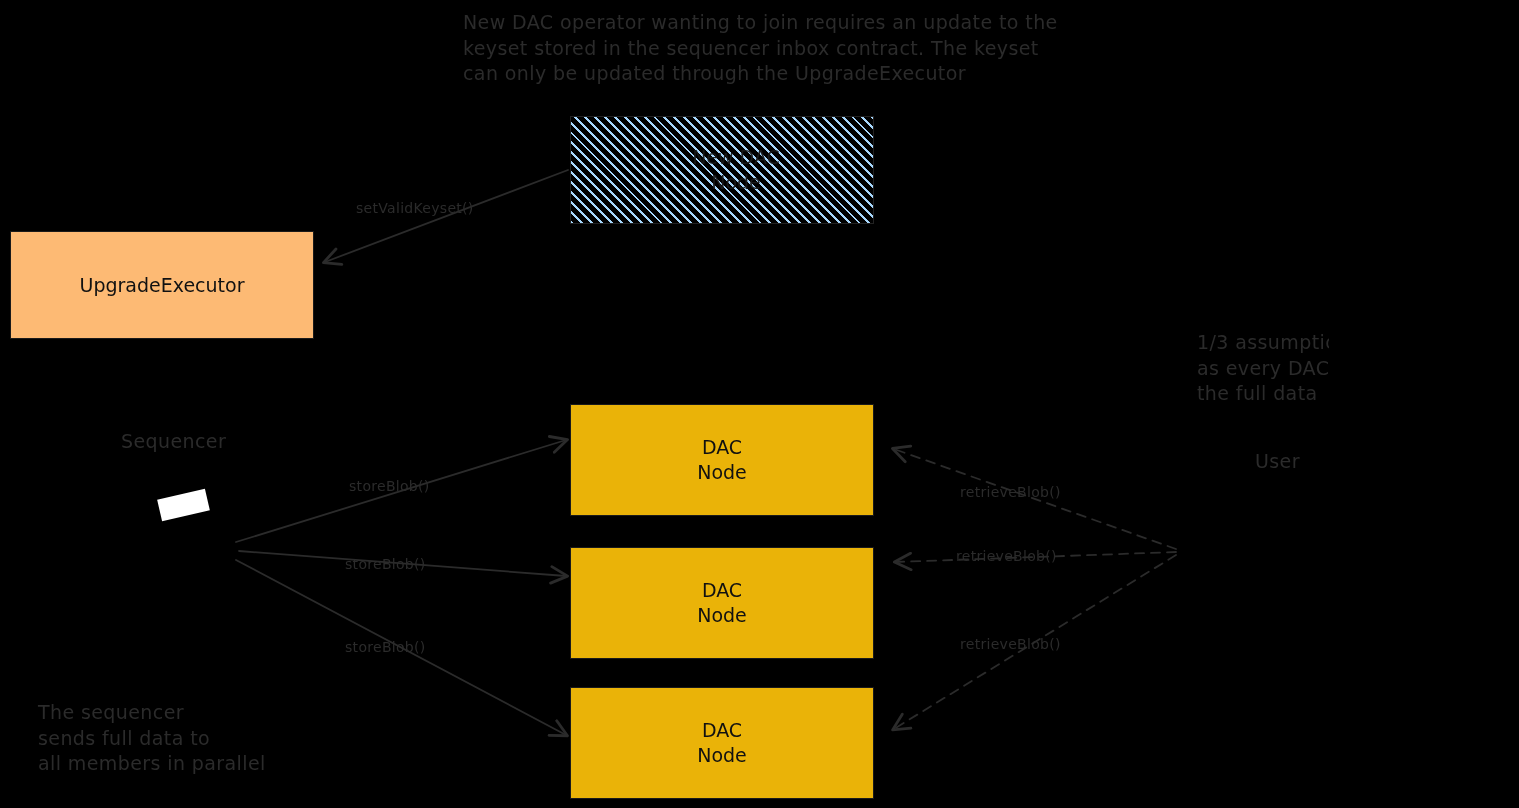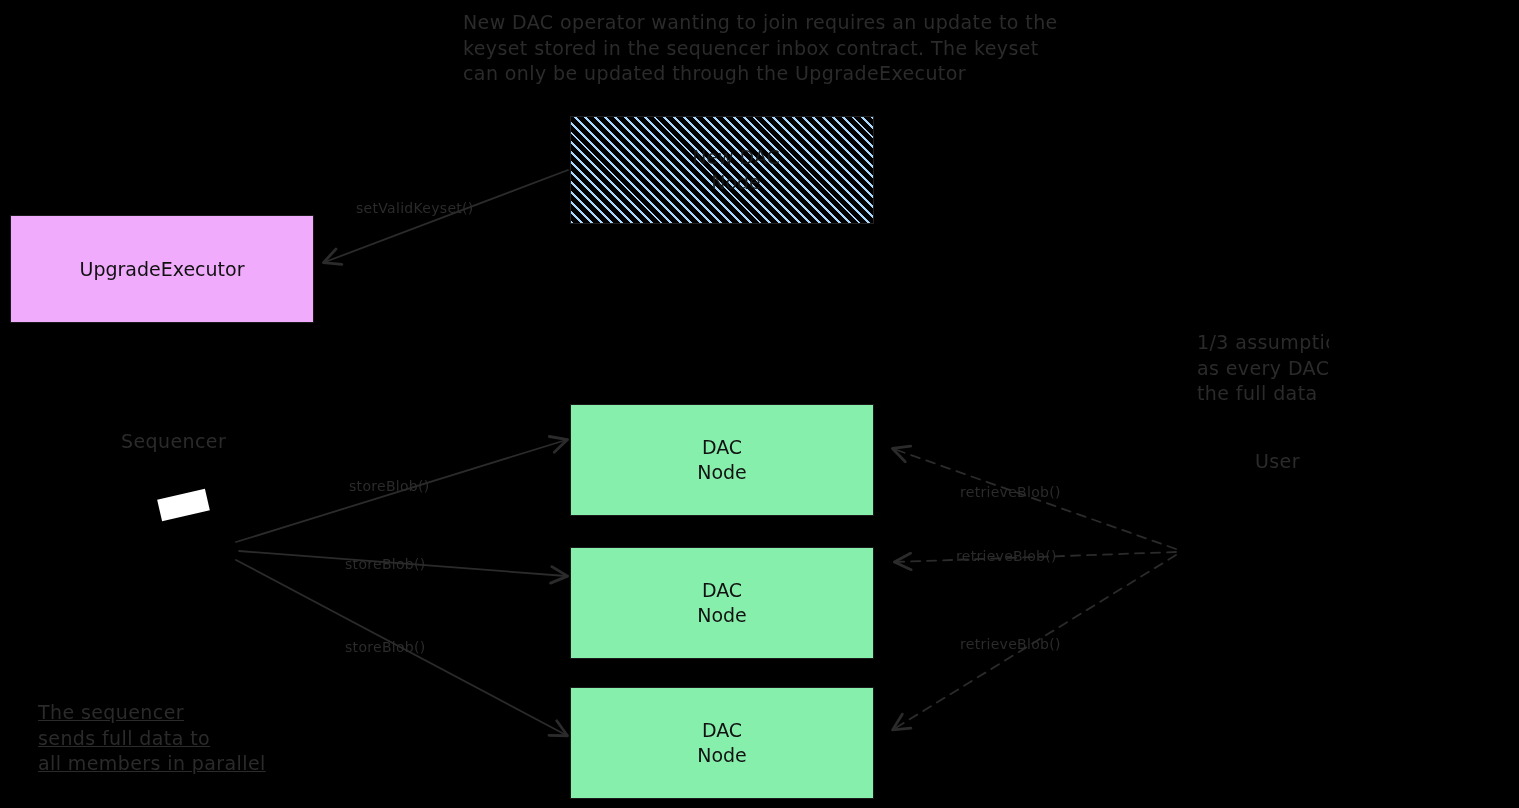--- a/index.html
+++ b/index.html
@@ -58,22 +58,22 @@
     display: flex;
     align-items: center;
     justify-content: center;
     text-align: center;
     color: #111111;
     font-family: "DejaVu Sans", sans-serif;
     font-size: 19px;
     line-height: 25px;
     user-select: none;
   }
-  .box-pink { background: #f0abfc; }
-  .box-blue { background: #86efac; }
+  .box-pink { background: #fdba74; margin-top: 16px; }
+  .box-blue { background: #eab308; }
   .box-hatched {
     background-color: #000000;
     background-image: repeating-linear-gradient(
       45deg,
       #a8d8fd 0px, #a8d8fd 2px,
       #000000 2px, #000000 7px
     );
     border-color: #222222;
   }
   .box-hatched .box-text {
@@ -129,21 +129,21 @@
   </svg>
 
   <div class="note" style="left: 463px; top: 10px; width: 640px; white-space: pre-line;">New DAC operator wanting to join requires an update to the
 keyset stored in the sequencer inbox contract. The keyset
 can only be updated through the UpgradeExecutor</div>
 
   <div class="note" style="left: 1177px; top: 330px; width: 340px; white-space: pre-line; margin-left: 20px;">1/3 assumption for retrievability,
 as every DAC member possesses
 the full data</div>
 
-  <div class="note" style="left: 38px; top: 700px; width: 290px; white-space: pre-line; text-decoration: underline;">The sequencer
+  <div class="note" style="left: 38px; top: 700px; width: 290px; white-space: pre-line;">The sequencer
 sends full data to
 all members in parallel</div>
 
   <div class="box box-hatched" style="left:570px; top:116px; width:304px; height:108px;">
     <span class="box-text" style="white-space: pre-line; margin-left: 28px;">New DAC
 Node</span>
   </div>
 
   <div class="box box-pink" style="left:10px; top:215px; width:304px; height:108px;">
     <span class="box-text" style="white-space: pre-line;">UpgradeExecutor</span>

